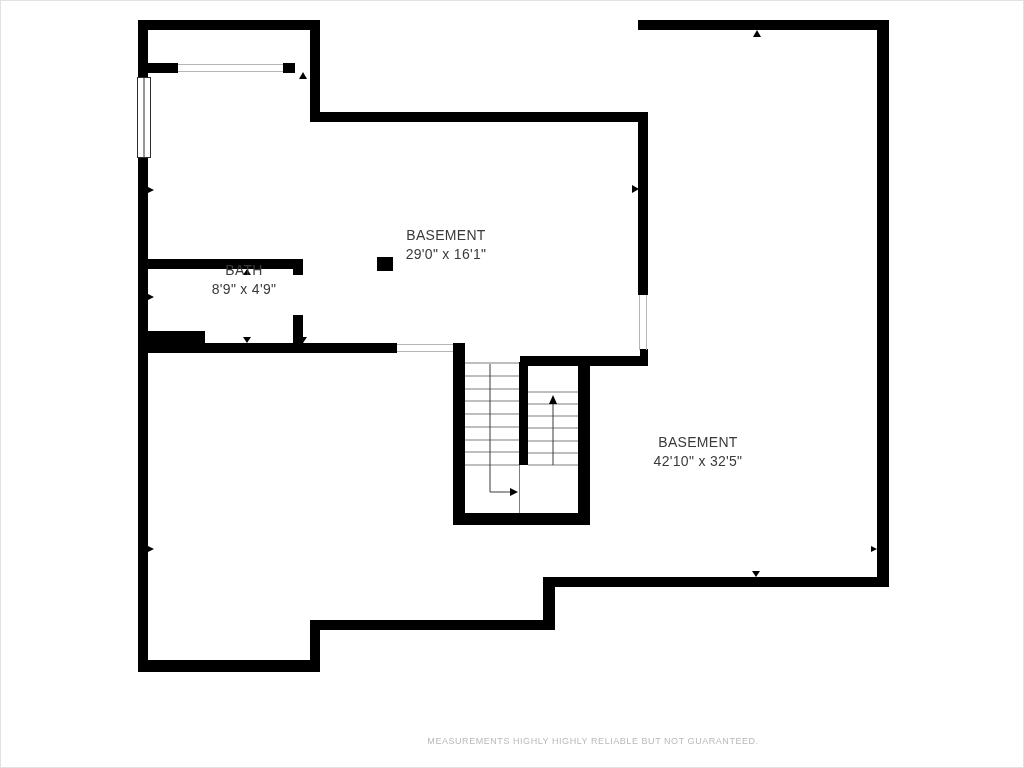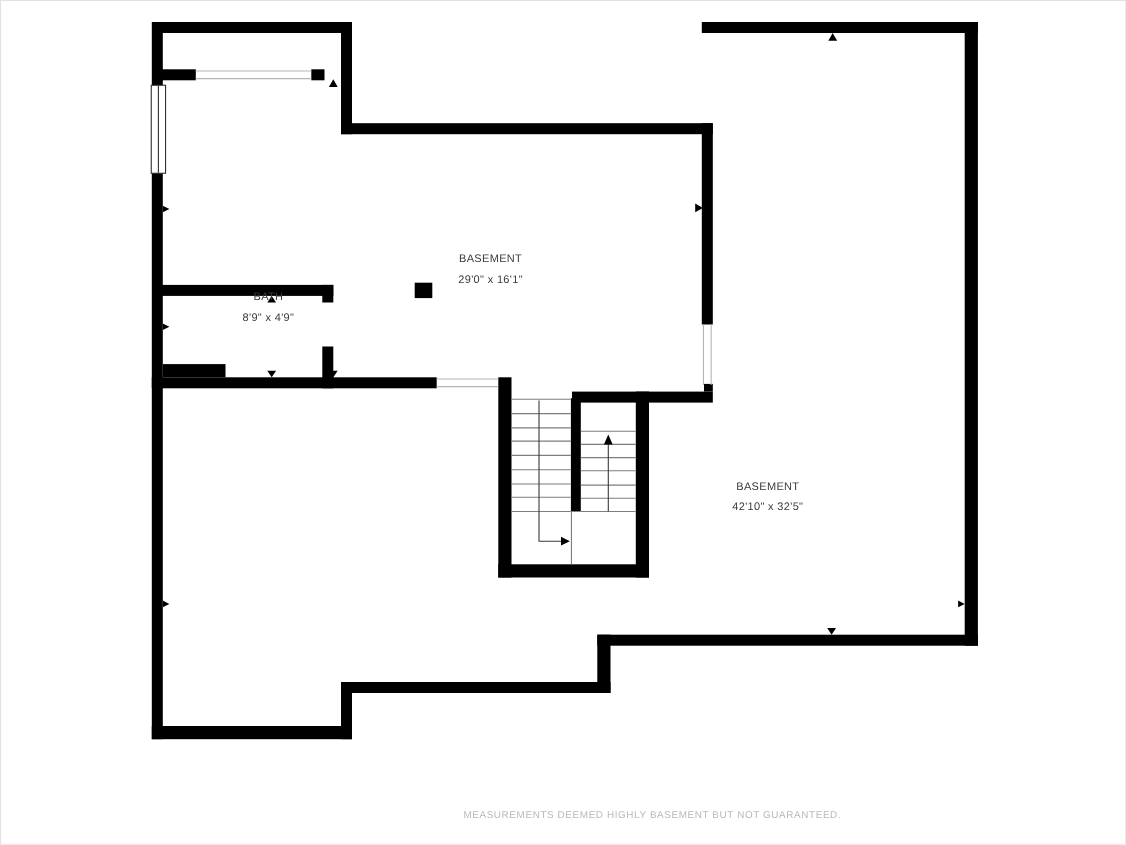--- a/index.html
+++ b/index.html
@@ -10,21 +10,21 @@
     box-shadow: inset 0 0 0 1px #e2e2e2;
     overflow:hidden;
     font-family:"Liberation Sans", sans-serif;
   }
   #plan-svg{position:absolute;left:0;top:0;}
   .room-label{
     position:absolute;
     transform:translateX(-50%);
     text-align:center;
     color:#3a3a3a;
-    font-size:10px;
+    font-size:14px;
     line-height:19px;
     letter-spacing:0.3px;
     white-space:nowrap;
   }
   .footer-note{
     position:absolute;
     left:593px;top:736px;
     transform:translateX(-50%);
     color:#b9b9b9;
     font-size:9px;
@@ -138,15 +138,15 @@
   <div class="room-label" style="left:244px;top:261px;">
     <div>BATH</div>
     <div>8'9" x 4'9"</div>
   </div>
 
   <div class="room-label" style="left:698px;top:433px;">
     <div>BASEMENT</div>
     <div>42'10" x 32'5"</div>
   </div>
 
-  <div class="footer-note">MEASUREMENTS DEEMED HIGHLY BASEMENT BUT NOT GUARANTEED.</div>
+  <div class="footer-note">MEASUREMENTS HIGHLY HIGHLY RELIABLE BUT NOT GUARANTEED.</div>
 
 </div>
 
 </body></html>

